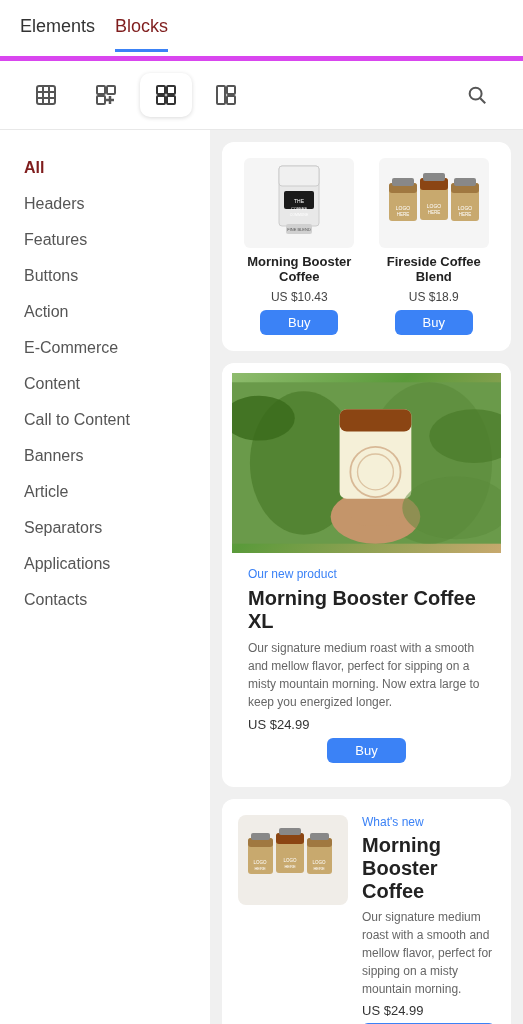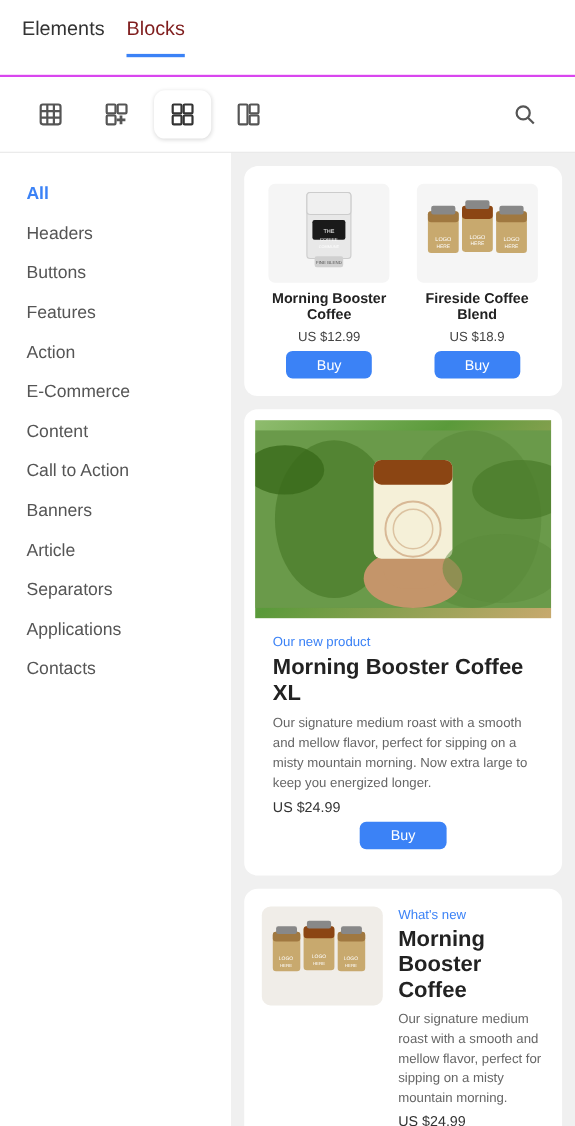--- a/index.html
+++ b/index.html
@@ -7,22 +7,22 @@
       font-family: -apple-system, BlinkMacSystemFont, 'Segoe UI', sans-serif;
       background: #f5f5f5;
       width: 523px;
       min-height: 1024px;
       overflow-x: hidden;
     }
 
     
     .header {
       background: #fff;
-      padding: 16px 20px 16px;
-      border-bottom: 2px solid #d946ef;
+      padding: 16px 20px 4px;
+      border-bottom: 5px solid #d946ef;
     }
     .tabs {
       display: flex;
       gap: 20px;
     }
     .tab {
       font-size: 18px;
       font-weight: 500;
       padding-bottom: 12px;
       cursor: pointer;
@@ -76,21 +76,21 @@
       padding: 20px 0;
       flex-shrink: 0;
     }
     .sidebar-item {
       padding: 9px 24px;
       font-size: 16px;
       color: #555;
       cursor: pointer;
     }
     .sidebar-item.active {
-      color: #3b82f6;
+      color: #7f1d1d;
       font-weight: 600;
     }
 
     
     .content {
       flex: 1;
       padding: 12px;
       display: flex;
       flex-direction: column;
       gap: 12px;
@@ -300,26 +300,26 @@
   </button>
 </div>
 
 <div class="header-divider"></div>
 
 <div class="main">
 
   <div class="sidebar">
     <div class="sidebar-item active">All</div>
     <div class="sidebar-item">Headers</div>
+    <div class="sidebar-item">Features</div>
     <div class="sidebar-item">Buttons</div>
-    <div class="sidebar-item">Features</div>
     <div class="sidebar-item">Action</div>
     <div class="sidebar-item">E-Commerce</div>
     <div class="sidebar-item">Content</div>
-    <div class="sidebar-item">Call to Action</div>
+    <div class="sidebar-item">Call to Content</div>
     <div class="sidebar-item">Banners</div>
     <div class="sidebar-item">Article</div>
     <div class="sidebar-item">Separators</div>
     <div class="sidebar-item">Applications</div>
     <div class="sidebar-item">Contacts</div>
   </div>
 
   <div class="content">
 
     <div class="card">
@@ -333,21 +333,21 @@
               <rect x="15" y="5" width="40" height="20" rx="3" fill="#f0f0f0" stroke="#ccc" stroke-width="1"></rect>
               <rect x="20" y="30" width="30" height="18" rx="2" fill="#1a1a1a"></rect>
               <text x="35" y="42" text-anchor="middle" font-size="5" fill="#fff" font-family="sans-serif">THE</text>
               <text x="35" y="49" text-anchor="middle" font-size="4" fill="#fff" font-family="sans-serif">COFFEE</text>
               <text x="35" y="55" text-anchor="middle" font-size="3.5" fill="#fff" font-family="sans-serif">COMMUNE</text>
               <rect x="22" y="63" width="26" height="10" rx="2" fill="#d0d0d0"></rect>
               <text x="35" y="70" text-anchor="middle" font-size="4" fill="#555" font-family="sans-serif">FINE BLEND</text>
             </svg>
           </div>
           <div class="product-title">Morning Booster Coffee</div>
-          <div class="product-price">US $12.99</div>
+          <div class="product-price">US $10.43</div>
           <button class="btn-buy">Buy</button>
         </div>
 
         <div class="product-item">
           <div class="product-img-placeholder">
 
             <svg width="100" height="80" viewBox="0 0 100 80">
 
               <rect x="5" y="20" width="28" height="38" rx="3" fill="#c8a96e"></rect>
               <rect x="5" y="20" width="28" height="10" rx="3" fill="#a07840"></rect>

